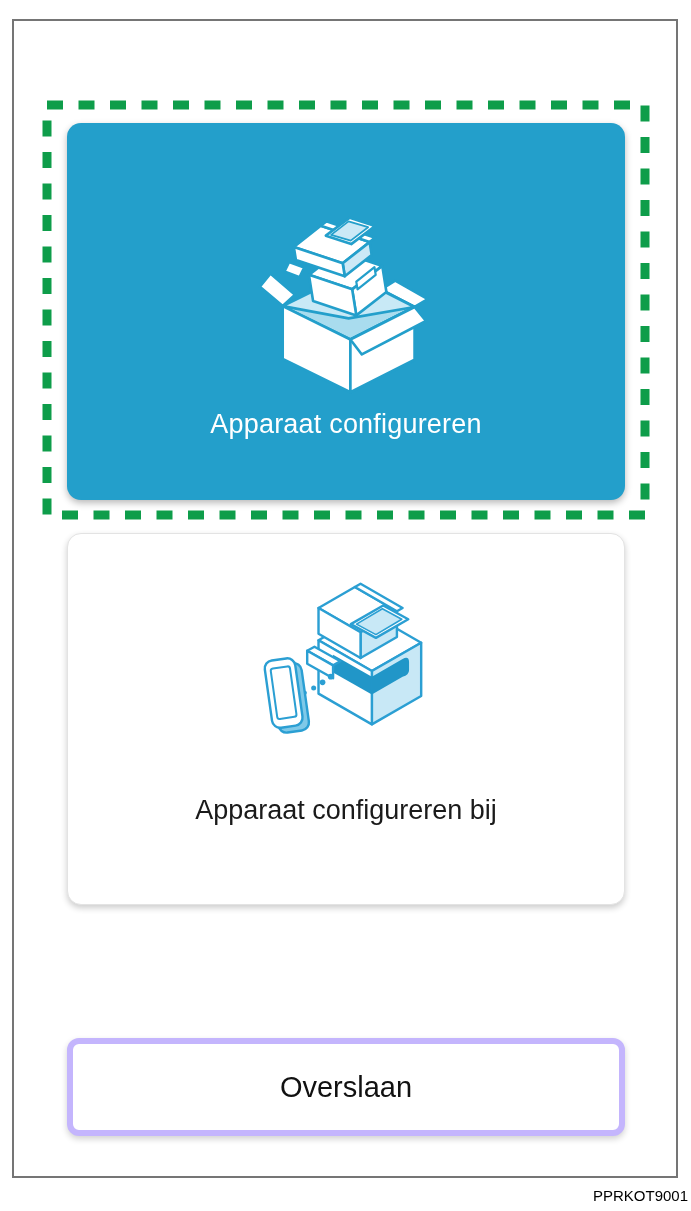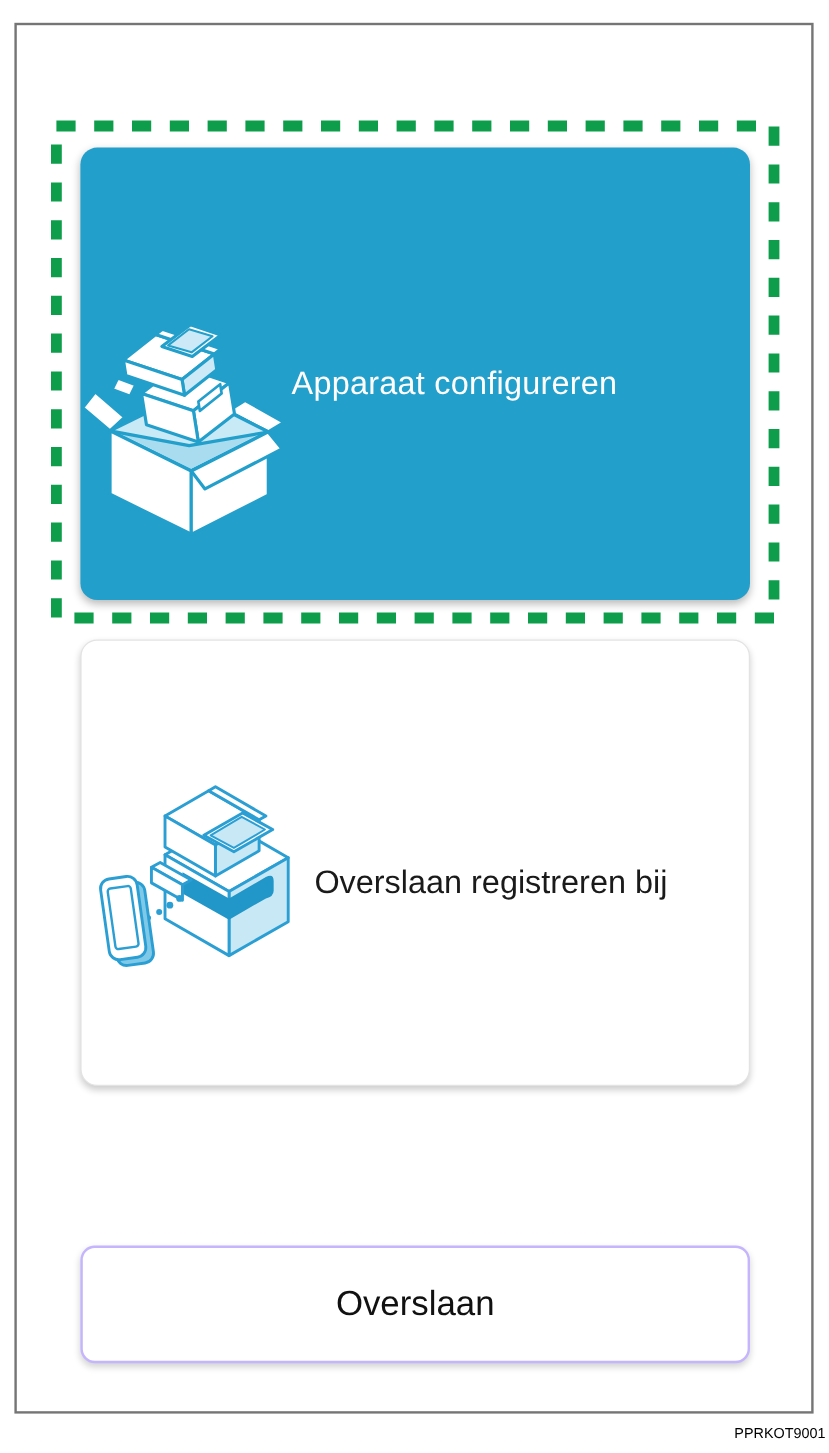--- a/index.html
+++ b/index.html
@@ -22,20 +22,21 @@
     background:#ffffff;
   }
 
   
   .card {
     position:absolute;
     left:67px;
     width:558px;
     border-radius:14px;
     display:flex;
+    flex-direction:column;
     align-items:center;
     cursor:pointer;
   }
   .card-primary {
     top:123px; height:377px;
     background:#239FCB;
     box-shadow:0 3px 7px rgba(0,0,0,0.28);
   }
   .card-primary .card-label {
     margin-top:15px;
@@ -68,35 +69,35 @@
     width:610px; height:422px;
     pointer-events:none;
   }
 
   
   .skip-button {
     position:absolute;
     left:67px; top:1038px;
     width:558px; height:98px;
     background:#ffffff;
-    border:2px solid #c4b5fd;
+    border:6px solid #c4b5fd;
     border-radius:12px;
     box-shadow:0 3px 6px rgba(0,0,0,0.18);
     display:flex;
     align-items:center;
     justify-content:center;
     font-size:29px;
     color:#111111;
     cursor:pointer;
   }
 
   .figure-code {
     position:absolute;
     top:1187px; right:3px;
-    font-size:12px;
+    font-size:15px;
     color:#000000;
   }
 </style>
 </head>
 <body>
 
 <div class="screen">
 
   <div class="device-frame"></div>
 
@@ -163,21 +164,21 @@
         </g>
 
         <g transform="rotate(-8 45 138)">
           <rect x="31" y="102" width="38" height="84" rx="10" fill="#7FC9E8"></rect>
           <rect x="24" y="95" width="38" height="84" rx="10" fill="#ffffff"></rect>
           <rect x="31" y="105" width="24" height="63" rx="3" fill="#ffffff" stroke-width="2.5"></rect>
         </g>
       </g>
     </svg>
     <div class="card-label">
-      <div>Overslaan registreren bij</div>
+      <div>Apparaat configureren bij</div>
     </div>
   </div>
 
   <svg class="highlight" width="610" height="422" viewBox="0 0 610 422">
     <rect x="5" y="5" width="598" height="410" fill="none" stroke="#0E9D4A" stroke-width="9" stroke-dasharray="16 15.5"></rect>
   </svg>
 
   <div class="skip-button">Overslaan</div>
 
   <div class="figure-code">PPRKOT9001</div>

